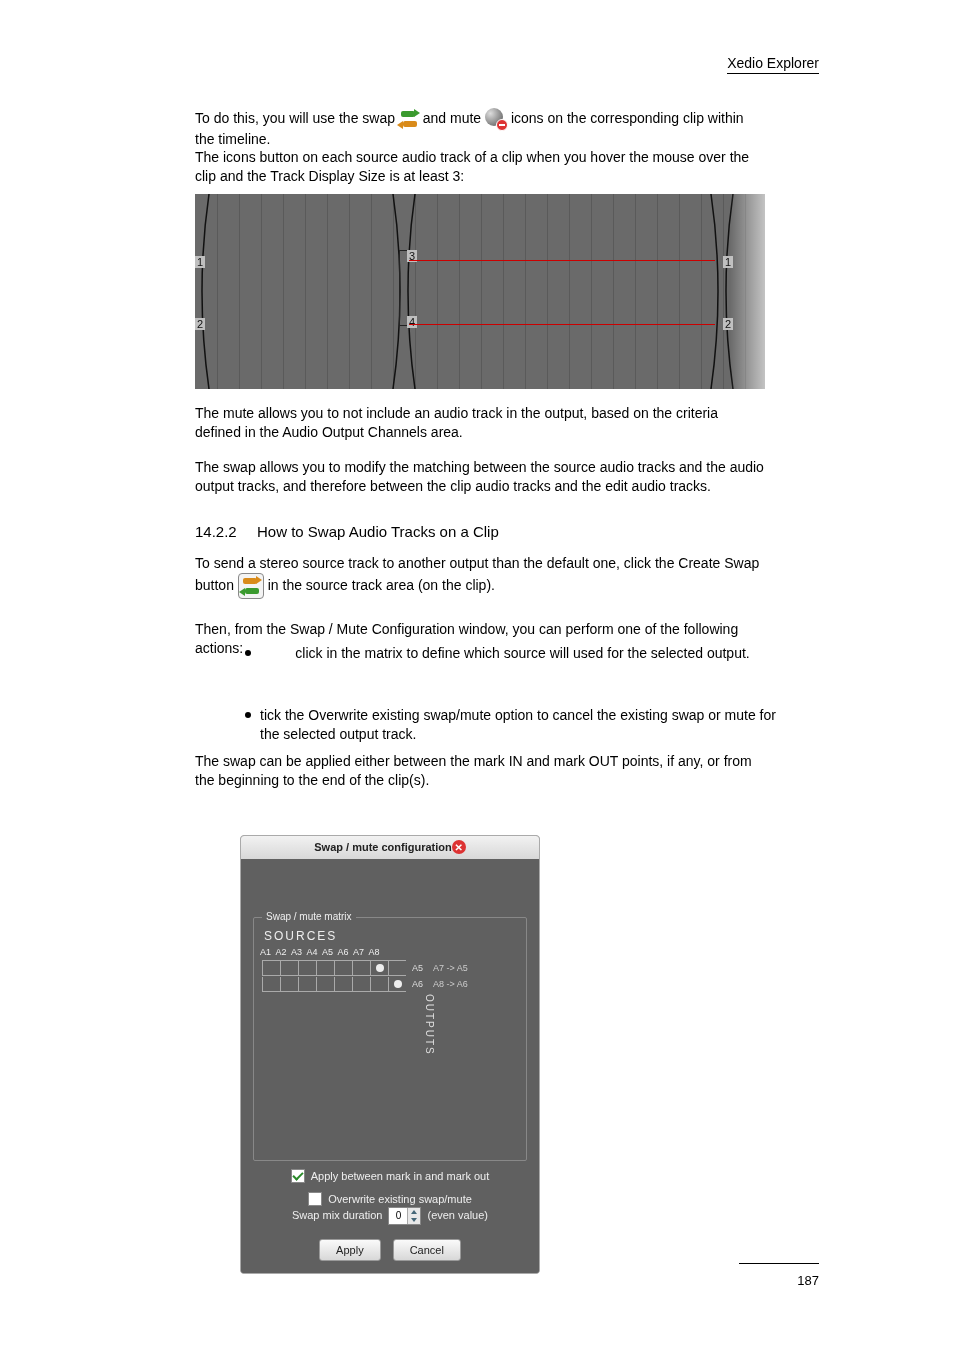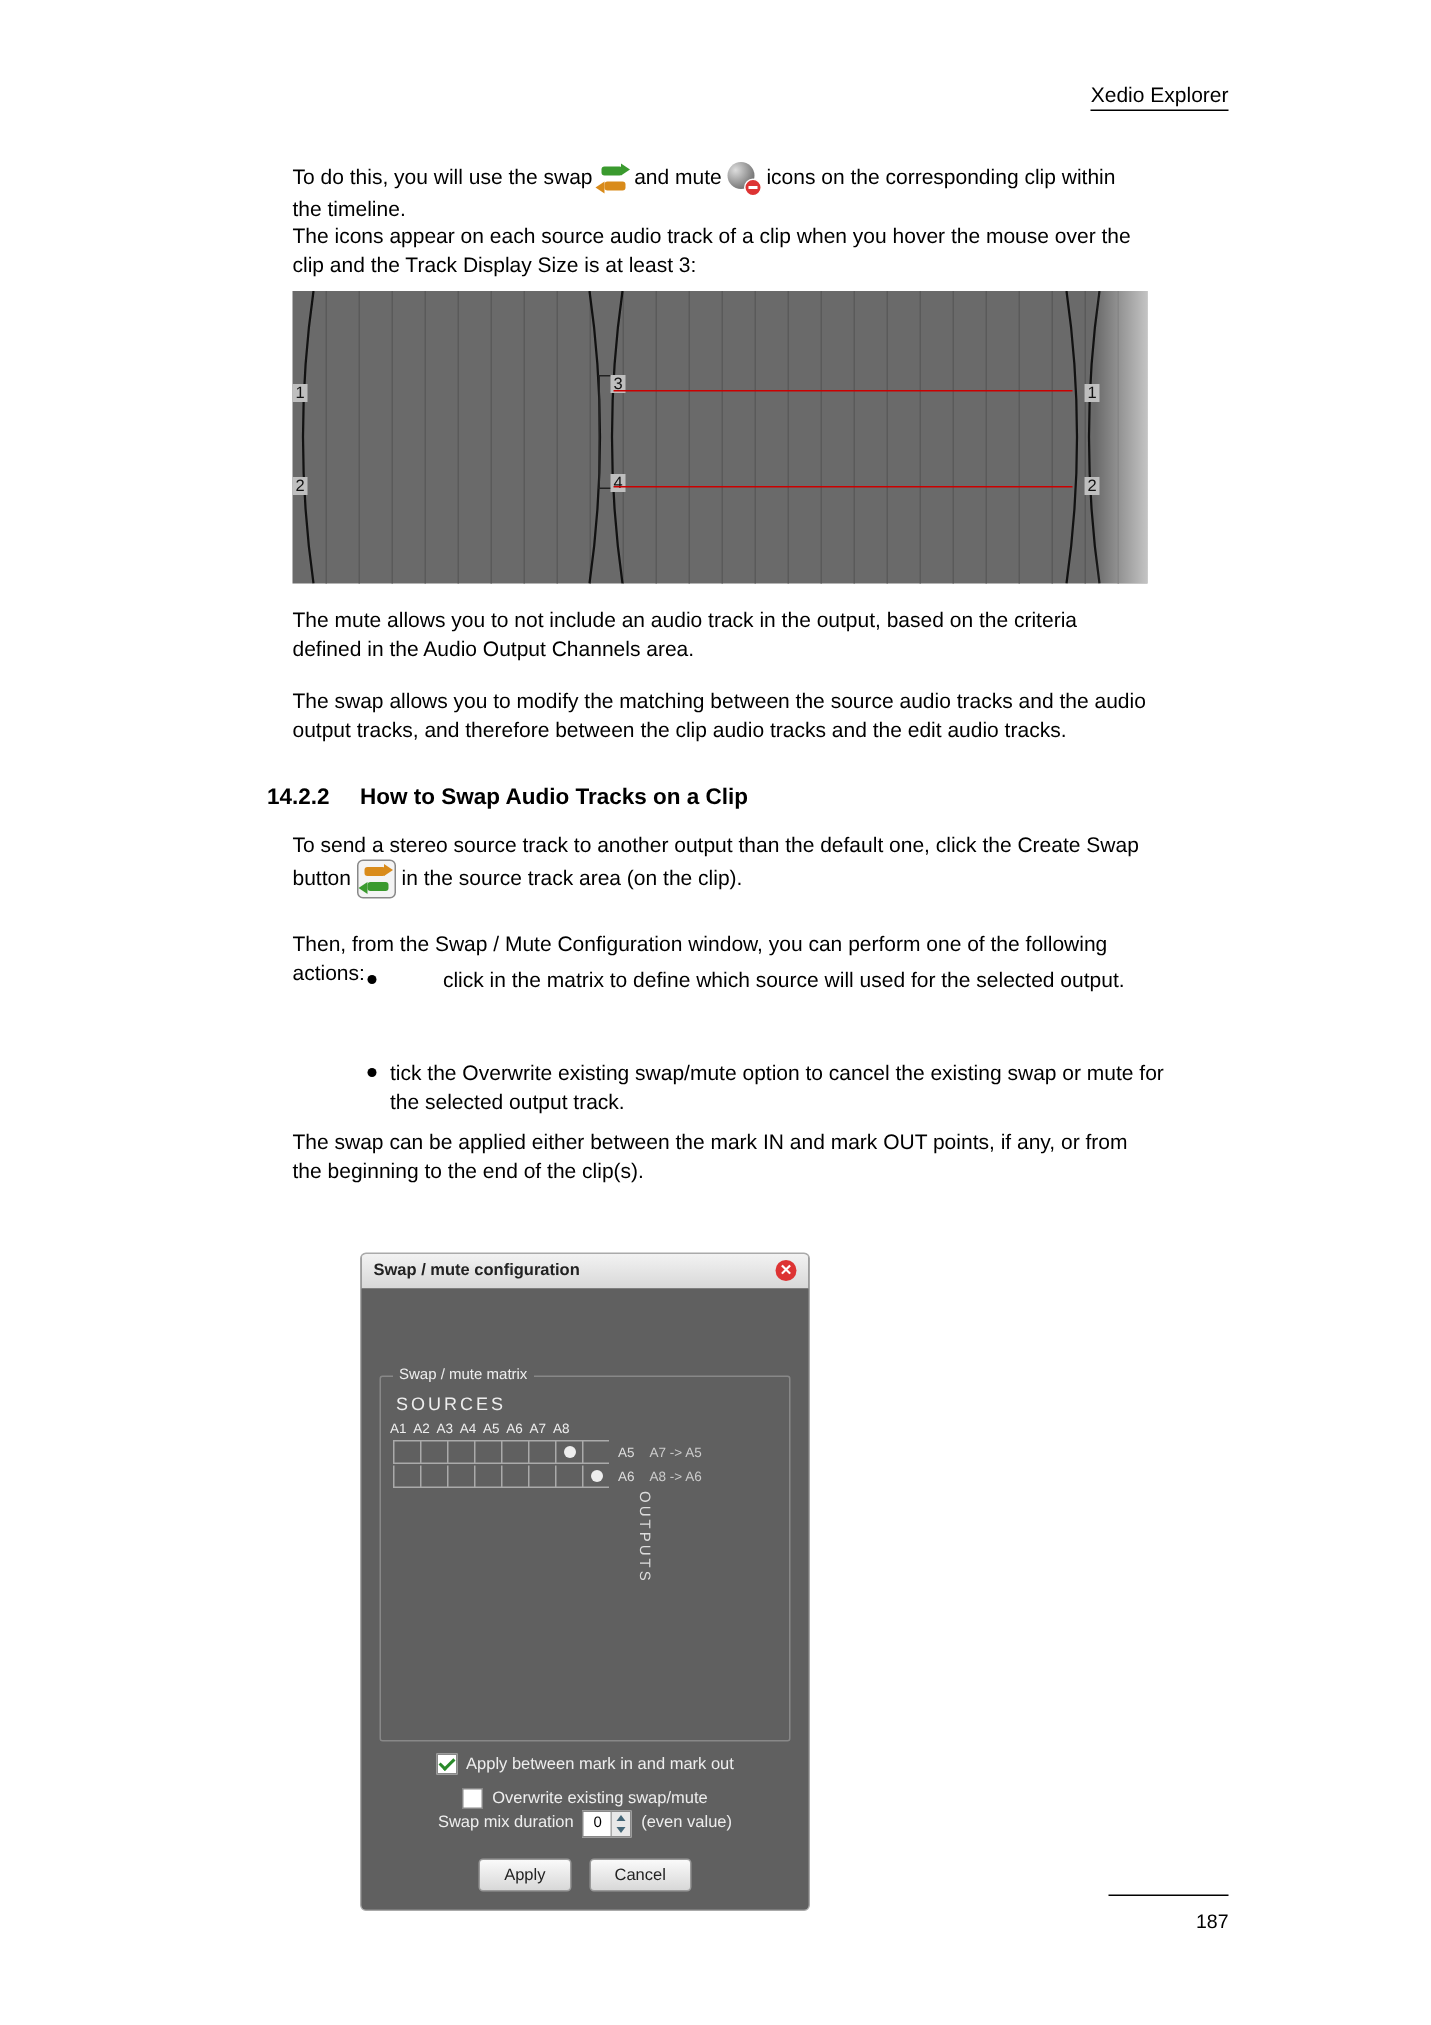--- a/index.html
+++ b/index.html
@@ -28,21 +28,21 @@
   .timeline .curve{position:absolute;width:22px;height:195px;}
   .timeline .curve svg{width:22px;height:195px;}
   .timeline .bracket{position:absolute;left:204px;top:56px;width:8px;height:74px;border:1px solid #222;border-right:none;}
   .timeline .lbl{position:absolute;font-size:11px;color:#111;background:#bfbfbf;padding:0 2px;line-height:12px;}
   .timeline .redline{position:absolute;height:1px;background:#c00;left:214px;}
   .timeline .grad{position:absolute;top:0;right:0;width:35px;height:195px;background:linear-gradient(to right, rgba(106,106,106,0) , rgba(255,255,255,0.6));}
   .bullet{position:absolute;left:240px;}
   .dot{position:absolute;width:6px;height:6px;border-radius:50%;background:#000;top:6px;left:-15px;}
   
   .dialog{position:absolute;left:240px;top:835px;width:298px;border:1px solid #aaa;background:#606060;border-radius:4px;overflow:hidden;font-size:11px;color:#eee;}
-  .dlg-title{background:linear-gradient(#f2f2f2,#d8d8d8);color:#222;font-weight:bold;font-size:11px;padding:4px 8px;display:flex;justify-content:space-between;align-items:center;}
+  .dlg-title{background:linear-gradient(#f2f2f2,#d8d8d8);color:#222;font-weight:bold;font-size:11px;padding:4px 8px;display:flex;justify-content:center;align-items:center;}
   .dlg-close{width:14px;height:14px;border-radius:50%;background:#d33;color:#fff;display:flex;align-items:center;justify-content:center;font-size:10px;font-weight:bold;}
   .dlg-body{padding:10px 12px 12px;background:#606060;}
   .fieldset{border:1px solid #888;border-radius:2px;padding:8px 8px 14px;position:relative;height:220px;margin-top:48px;}
   .legend{position:absolute;top:-8px;left:8px;background:#606060;padding:0 4px;font-size:10px;}
   .src{font-size:12px;letter-spacing:2px;margin:2px 0 2px 2px;}
   .ahdr{font-size:9px;letter-spacing:0;margin-left:-2px;white-space:pre;}
   .grid{position:relative;margin-top:2px;}
   .gridrow{display:flex;align-items:center;height:16px;}
   .cell{width:17px;height:14px;border-left:1px solid #aaa;border-bottom:1px solid #aaa;}
   .cell:first-child{border-left:1px solid #aaa;}
@@ -79,21 +79,21 @@
       <span class="arr top"></span><span class="tri t"></span>
       <span class="arr bot"></span><span class="tri b"></span>
     </span>
     <span> and mute </span>
     <span class="inline-icon globe-mute">
       <span class="ball"></span><span class="badge"></span>
     </span>
     <span> icons on the corresponding clip within the timeline.</span>
   </div>
 
-  <div class="para" style="left:195px;top:148px;width:570px;">The icons appear on each source audio track of a clip when you hover the mouse over the clip and the Track Display Size is at least 3:</div>
+  <div class="para" style="left:195px;top:148px;width:570px;">The icons button on each source audio track of a clip when you hover the mouse over the clip and the Track Display Size is at least 3:</div>
 
   <div class="timeline">
 
     <div class="div" style="left:22px"></div>
       <div class="div" style="left:44px"></div>
       <div class="div" style="left:66px"></div>
       <div class="div" style="left:88px"></div>
       <div class="div" style="left:110px"></div>
       <div class="div" style="left:132px"></div>
       <div class="div" style="left:154px"></div>
@@ -142,21 +142,21 @@
     <div class="lbl" style="left:528px;top:124px">2</div>
 
     <div class="redline" style="top:66px;width:306px"></div>
     <div class="redline" style="top:130px;width:306px"></div>
     <div class="grad"></div>
   </div>
 
   <div class="para" style="left:195px;top:404px;width:570px;">The mute allows you to not include an audio track in the output, based on the criteria defined in the Audio Output Channels area.</div>
   <div class="para" style="left:195px;top:458px;width:570px;">The swap allows you to modify the matching between the source audio tracks and the audio output tracks, and therefore between the clip audio tracks and the edit audio tracks.</div>
 
-  <div class="para" style="left:178px;top:522px;width:570px;font-weight:bold;font-size:15px;">
+  <div class="para" style="left:195px;top:522px;width:570px;font-weight:normal;font-size:15px;">
     <span style="display:inline-block;width:62px;">14.2.2</span><span>How to Swap Audio Tracks on a Clip</span>
   </div>
 
   <div class="para" style="left:195px;top:554px;width:570px;">
     <span>To send a stereo source track to another output than the default one, click the Create Swap button </span>
     <span class="inline-icon framed">
       <span class="swap-icon" style="display:block;">
         <span class="arr top" style="background:#d98b1a"></span>
           <span class="tri t" style="border-left-color:#d98b1a"></span>
         <span class="arr bot" style="background:#3a9a2e"></span>

